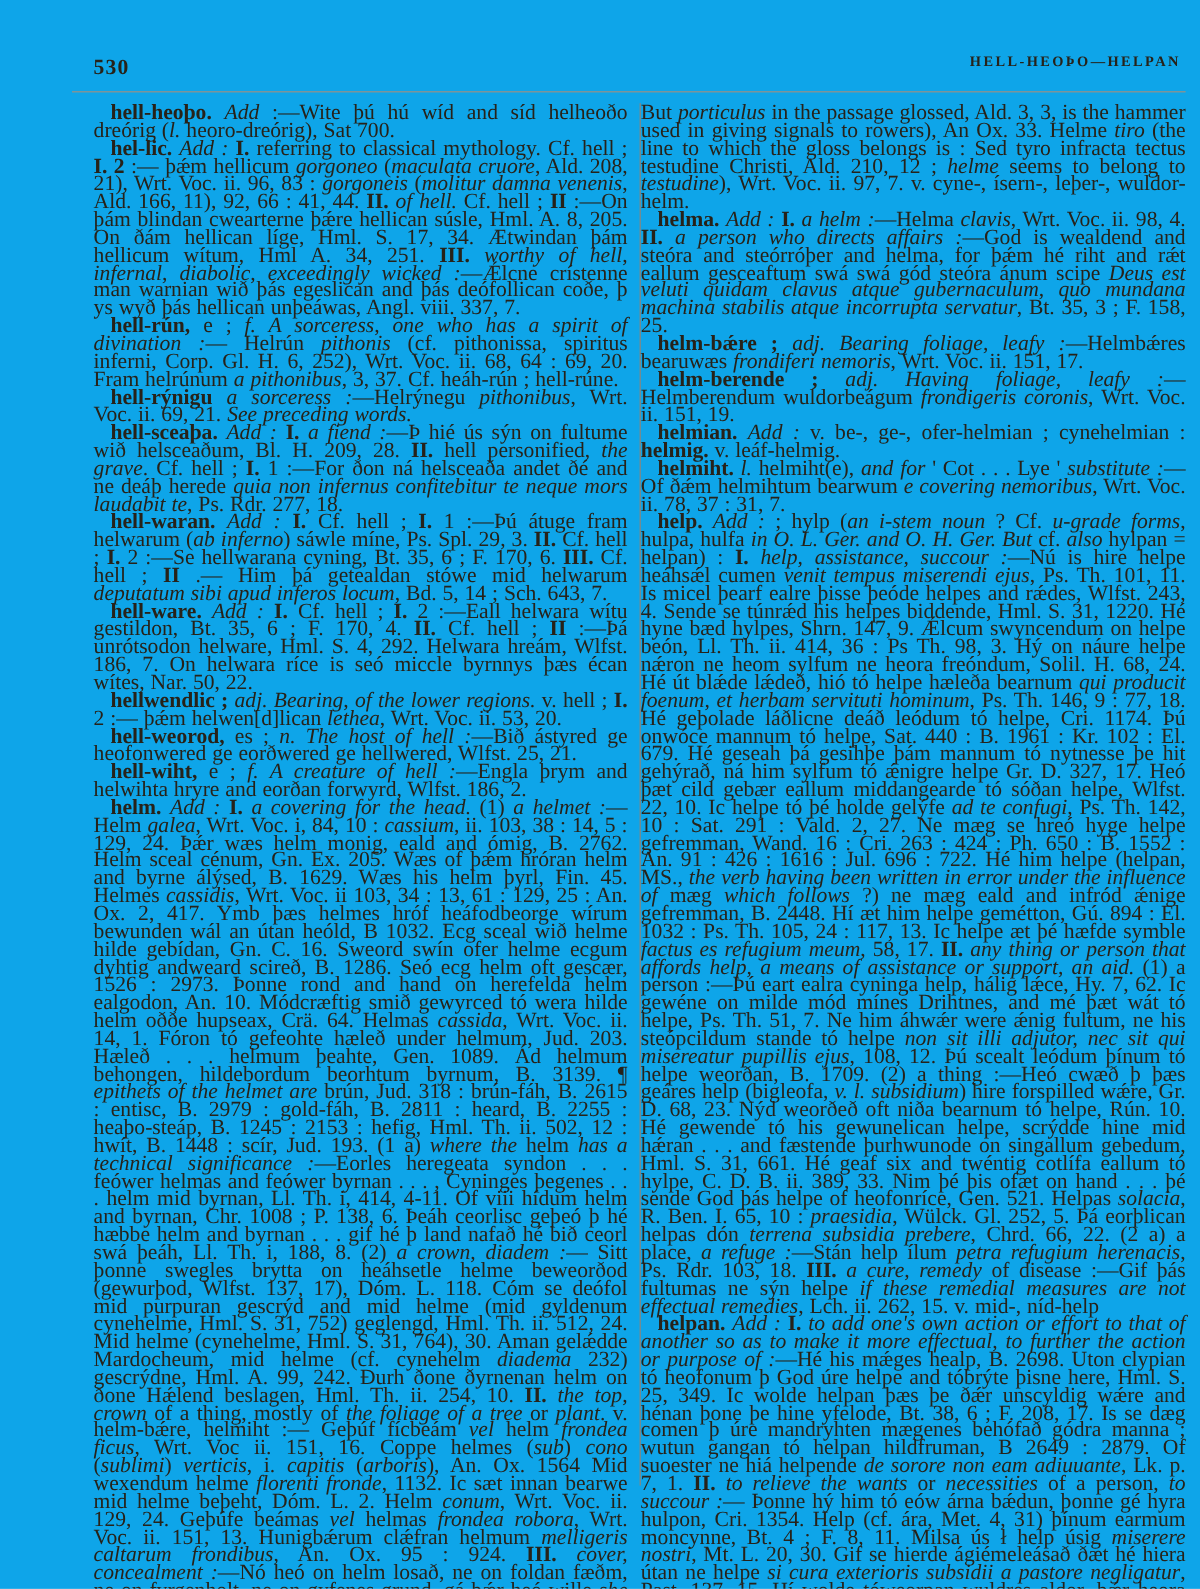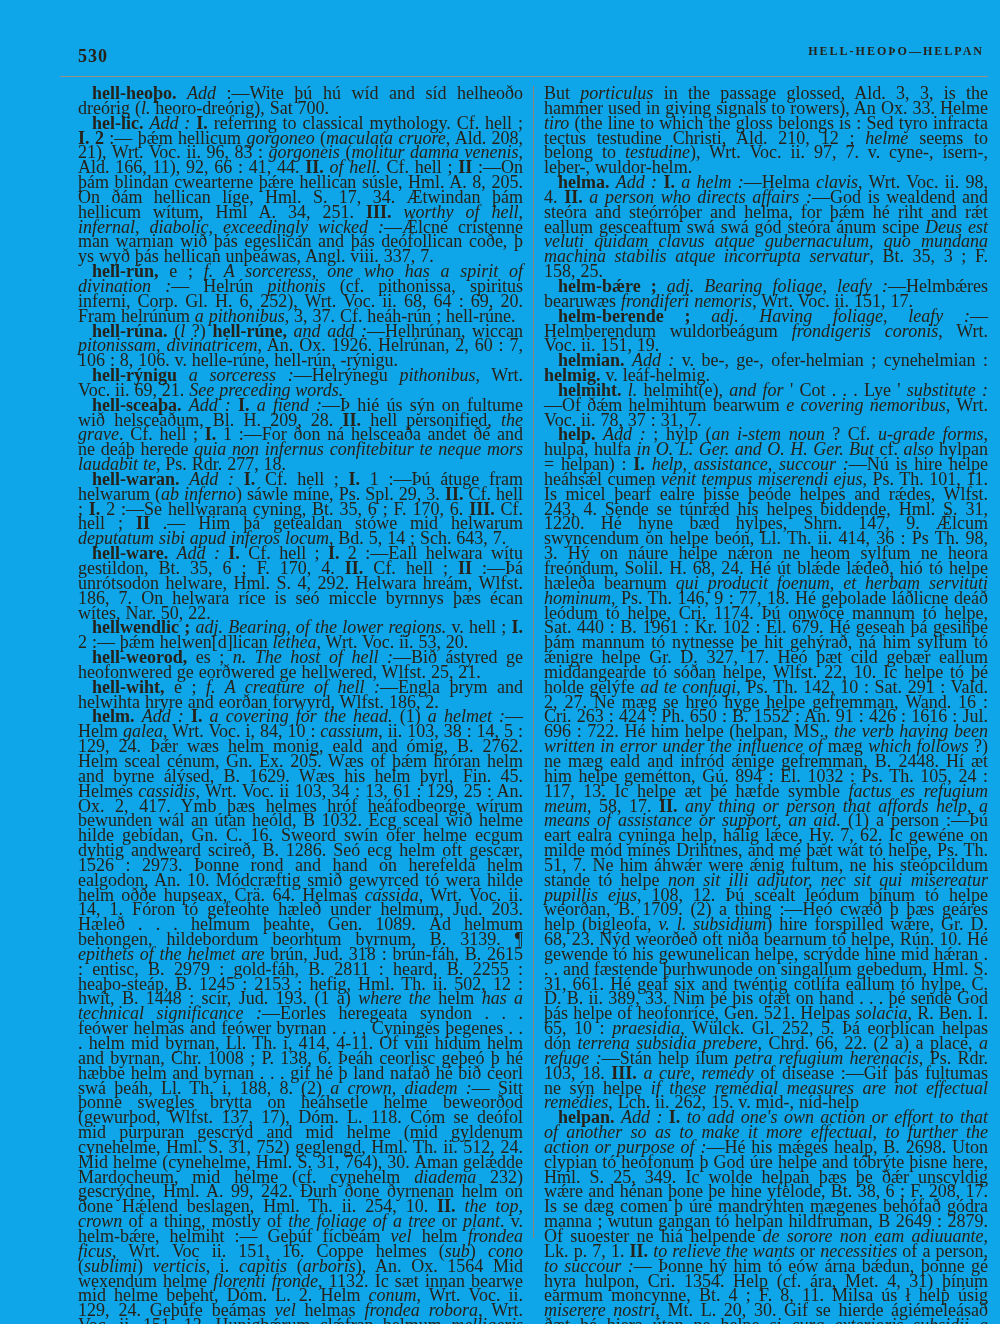--- a/index.html
+++ b/index.html
@@ -29,21 +29,21 @@
   .head-rule {
     position: absolute; top: 76px; left: 60px; right: 12px;
     border-top: 1px solid #9a9186;
   }
   .cols {
     position: absolute; top: 86px; left: 78px; right: 12px; bottom: 86px;
     display: flex;
   }
   .col { width: 50%; }
   .col-left  { padding-right: 10px; }
-  .col-right { border-left: 1px solid #8d857a; padding-left: 10px; }
+  .col-right { border-left: 1px solid #8d857a; }
   p.entry {
     margin: 0;
     text-indent: 14px;
     text-align: justify;
     font-size: 18px;
     line-height: 14.85px;
     word-spacing: 0.4px;
   }
   p.entry.cont { text-indent: 0; }
   .b { font-weight: bold; }
@@ -56,21 +56,20 @@
   <header class="head">
     <span class="pageno">530</span>
     <span class="runhead">HELL-HEOÞO—HELPAN</span>
   </header>
   <div class="head-rule"></div>
   <main class="cols">
     <div class="col col-left">
         <p class="entry"><span class="b">hell-heoþo.</span> <span class="i">Add</span> :—Wite þú hú wíd and síd helheoðo dreórig (<span class="i">l.</span> heoro-dreórig), Sat 700.</p>
         <p class="entry"><span class="b">hel-lic.</span> <span class="i">Add :</span> <span class="b">I.</span> referring to classical mythology. Cf. hell ; <span class="b">I. 2</span> :— þǽm hellicum <span class="i">gorgoneo</span> (<span class="i">maculata cruore</span>, Ald. 208, 21), Wrt. Voc. ii. 96, 83 : <span class="i">gorgoneis</span> (<span class="i">molitur damna venenis</span>, Ald. 166, 11), 92, 66 : 41, 44. <span class="b">II.</span> <span class="i">of hell.</span> Cf. hell ; <span class="b">II</span> :—On þám blindan cwearterne þǽre hellican súsle, Hml. A. 8, 205. On ðám hellican líge, Hml. S. 17, 34. Ætwindan þám hellicum wítum, Hml A. 34, 251. <span class="b">III.</span> <span class="i">worthy of hell, infernal, diabolic, exceedingly wicked :</span>—Ǽlcne crístenne man warnian wið þás egeslican and þás deófollican coðe, þ ys wyð þás hellican unþeáwas, Angl. viii. 337, 7.</p>
         <p class="entry"><span class="b">hell-rún,</span> e ; <span class="i">f. A sorceress, one who has a spirit of divination :</span>— Helrún <span class="i">pithonis</span> (cf. pithonissa, spiritus inferni, Corp. Gl. H. 6, 252), Wrt. Voc. ii. 68, 64 : 69, 20. Fram helrúnum <span class="i">a pithonibus</span>, 3, 37. Cf. heáh-rún ; hell-rúne.</p>
-        <p class="entry"><span class="b">hell-rúna.</span> (<span class="i">l</span> ?) <span class="b">hell-rúne,</span> <span class="i">and add :</span>—Helhrúnan, wiccan <span class="i">pitonissam, divinatricem</span>, An. Ox. 1926. Helrúnan, 2, 60 : 7, 106 : 8, 106. v. helle-rúne, hell-rún, -rýnigu.</p>
         <p class="entry"><span class="b">hell-rýnigu</span> <span class="i">a sorceress :</span>—Helrýnegu <span class="i">pithonibus</span>, Wrt. Voc. ii. 69, 21. <span class="i">See preceding words.</span></p>
         <p class="entry"><span class="b">hell-sceaþa.</span> <span class="i">Add :</span> <span class="b">I.</span> <span class="i">a fiend :</span>—Þ hié ús sýn on fultume wið helsceaðum, Bl. H. 209, 28. <span class="b">II.</span> hell personified, <span class="i">the grave</span>. Cf. hell ; <span class="b">I.</span> 1 :—For ðon ná helsceaða andet ðé and ne deáþ herede <span class="i">quia non infernus confitebitur te neque mors laudabit te</span>, Ps. Rdr. 277, 18.</p>
         <p class="entry"><span class="b">hell-waran.</span> <span class="i">Add :</span> <span class="b">I.</span> Cf. hell ; <span class="b">I.</span> 1 :—Þú átuge fram helwarum (<span class="i">ab inferno</span>) sáwle míne, Ps. Spl. 29, 3. <span class="b">II.</span> Cf. hell ; <span class="b">I.</span> 2 :—Se hellwarana cyning, Bt. 35, 6 ; F. 170, 6. <span class="b">III.</span> Cf. hell ; <span class="b">II</span> .— Him þá getealdan stówe mid helwarum <span class="i">deputatum sibi apud inferos locum</span>, Bd. 5, 14 ; Sch. 643, 7.</p>
         <p class="entry"><span class="b">hell-ware.</span> <span class="i">Add :</span> <span class="b">I.</span> Cf. hell ; <span class="b">I.</span> 2 :—Eall helwara wítu gestildon, Bt. 35, 6 ; F. 170, 4. <span class="b">II.</span> Cf. hell ; <span class="b">II</span> :—Þá unrótsodon helware, Hml. S. 4, 292. Helwara hreám, Wlfst. 186, 7. On helwara ríce is seó miccle byrnnys þæs écan wítes, Nar. 50, 22.</p>
         <p class="entry"><span class="b">hellwendlic ;</span> <span class="i">adj. Bearing, of the lower regions.</span> v. hell ; <span class="b">I.</span> 2 :— þǽm helwen[d]lican <span class="i">lethea</span>, Wrt. Voc. ii. 53, 20.</p>
         <p class="entry"><span class="b">hell-weorod,</span> es ; <span class="i">n. The host of hell :</span>—Bið ástyred ge heofonwered ge eorðwered ge hellwered, Wlfst. 25, 21.</p>
         <p class="entry"><span class="b">hell-wiht,</span> e ; <span class="i">f. A creature of hell :</span>—Engla þrym and helwihta hryre and eorðan forwyrd, Wlfst. 186, 2.</p>
         <p class="entry"><span class="b">helm.</span> <span class="i">Add :</span> <span class="b">I.</span> <span class="i">a covering for the head.</span> (1) <span class="i">a helmet :</span>—Helm <span class="i">galea</span>, Wrt. Voc. i, 84, 10 : <span class="i">cassium</span>, ii. 103, 38 : 14, 5 : 129, 24. Þǽr wæs helm monig, eald and ómig, B. 2762. Helm sceal cénum, Gn. Ex. 205. Wæs of þǽm hróran helm and byrne álýsed, B. 1629. Wæs his helm þyrl, Fin. 45. Helmes <span class="i">cassidis</span>, Wrt. Voc. ii 103, 34 : 13, 61 : 129, 25 : An. Ox. 2, 417. Ymb þæs helmes hróf heáfodbeorge wírum bewunden wál an útan heóld, B 1032. Ecg sceal wið helme hilde gebídan, Gn. C. 16. Sweord swín ofer helme ecgum dyhtig andweard scireð, B. 1286. Seó ecg helm oft gescær, 1526 : 2973. Þonne rond and hand on herefelda helm ealgodon, An. 10. Módcræftig smið gewyrced tó wera hilde helm oððe hupseax, Crä. 64. Helmas <span class="i">cassida</span>, Wrt. Voc. ii. 14, 1. Fóron tó gefeohte hæleð under helmum, Jud. 203. Hæleð . . . helmum þeahte, Gen. 1089. Ád helmum behongen, hildebordum beorhtum byrnum, B. 3139. ¶ <span class="i">epithets of the helmet are</span> brún, Jud. 318 : brún-fáh, B. 2615 : entisc, B. 2979 : gold-fáh, B. 2811 : heard, B. 2255 : heaþo-steáp, B. 1245 : 2153 : hefig, Hml. Th. ii. 502, 12 : hwít, B. 1448 : scír, Jud. 193. (1 a) <span class="i">where the</span> helm <span class="i">has a technical significance :</span>—Eorles heregeata syndon . . . feówer helmas and feówer byrnan . . . , Cyninges þegenes . . . helm mid byrnan, Ll. Th. i, 414, 4-11. Of viii hídum helm and byrnan, Chr. 1008 ; P. 138, 6. Þeáh ceorlisc geþeó þ hé hæbbe helm and byrnan . . . gif hé þ land nafað hé bið ceorl swá þeáh, Ll. Th. i, 188, 8. (2) <span class="i">a crown, diadem :</span>— Sitt þonne swegles brytta on heáhsetle helme beweorðod (gewurþod, Wlfst. 137, 17), Dóm. L. 118. Cóm se deófol mid purpuran gescrýd and mid helme (mid gyldenum cynehelme, Hml. S. 31, 752) geglengd, Hml. Th. ii. 512, 24. Mid helme (cynehelme, Hml. S. 31, 764), 30. Aman gelǽdde Mardocheum, mid helme (cf. cynehelm <span class="i">diadema</span> 232) gescrýdne, Hml. A. 99, 242. Ðurh ðone ðyrnenan helm on ðone Hǽlend beslagen, Hml. Th. ii. 254, 10. <span class="b">II.</span> <span class="i">the top, crown</span> of a thing, mostly of <span class="i">the foliage of a tree</span> or <span class="i">plant</span>. v. helm-bǽre, helmiht :— Geþúf fícbeám <span class="i">vel</span> helm <span class="i">frondea ficus</span>, Wrt. Voc ii. 151, 16. Coppe helmes (<span class="i">sub</span>) <span class="i">cono</span> (<span class="i">sublimi</span>) <span class="i">verticis</span>, i. <span class="i">capitis</span> (<span class="i">arboris</span>), An. Ox. 1564 Mid wexendum helme <span class="i">florenti fronde</span>, 1132. Ic sæt innan bearwe mid helme beþeht, Dóm. L. 2. Helm <span class="i">conum</span>, Wrt. Voc. ii. 129, 24. Geþúfe beámas <span class="i">vel</span> helmas <span class="i">frondea robora</span>, Wrt. Voc. ii. 151, 13. Hunigbǽrum clǽfran helmum <span class="i">melligeris caltarum frondibus</span>, An. Ox. 95 : 924. <span class="b">III.</span> <span class="i">cover, concealment :</span>—Nó heó on helm losað, ne on foldan fæðm, ne on fyrgenholt, ne on gyfenes grund, gá þǽr heó wille <span class="i">she will not escape into concealment, neither into earth's bosom, nor into the mountain wood, nor into ocean's depths, go where she will</span>, B. 1392. <span class="b">III a.</span> <span class="i">a covering :</span>—Helme <span class="i">porticulo</span> (cf. <span class="i">porticulus</span> minor porticus seu aedicula quae sepulcris mortuorum superstruebatur, Migne.</p>
       </div>
     <div class="col col-right">

